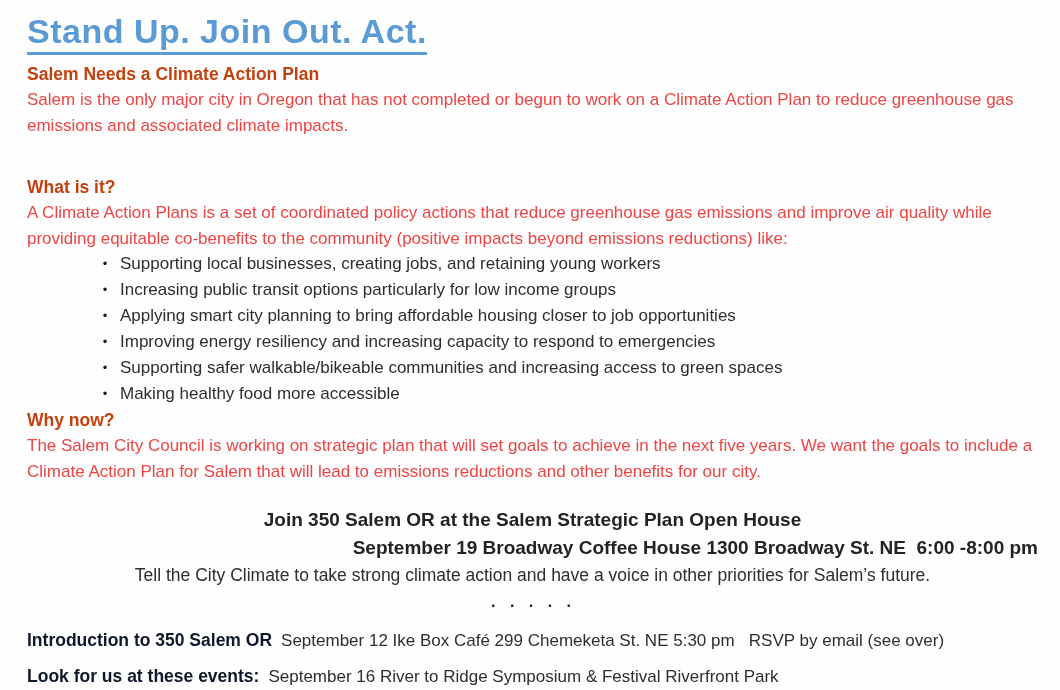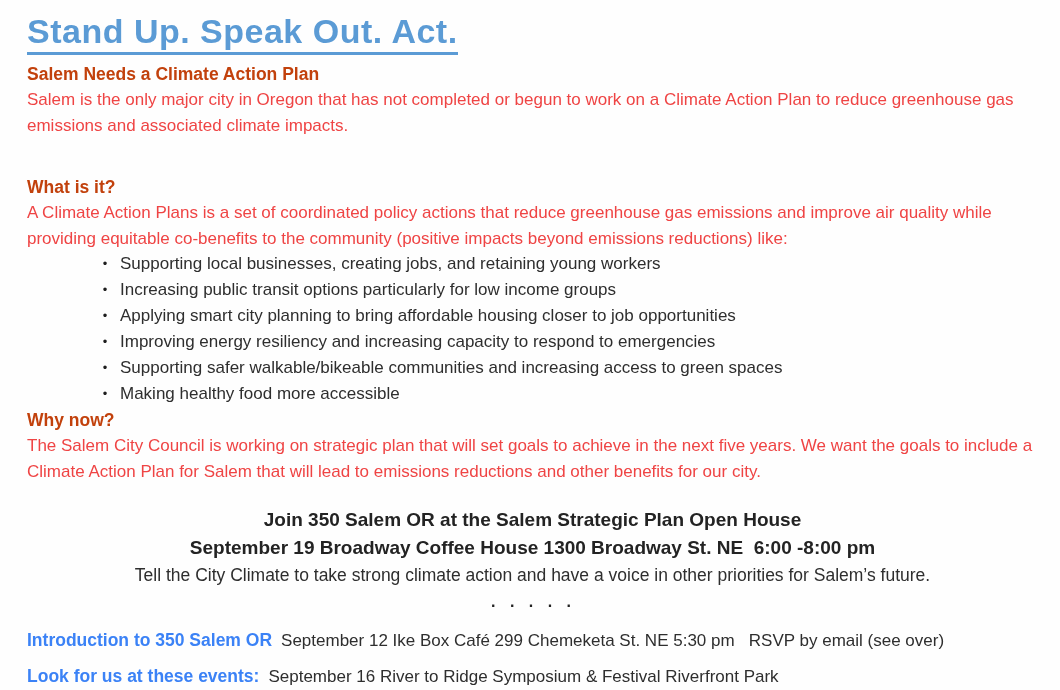--- a/index.html
+++ b/index.html
@@ -85,35 +85,35 @@
     margin-top: 4px;
     color: #222;
   }
   .label-line {
     margin-top: 15px;
     font-size: 17px;
     line-height: 26px;
   }
   .blue-label {
     font-weight: bold;
-    color: #3b82f6;
+    color: #0f172a;
     font-size: 17.5px;
     margin-right: 9px;
     text-align: center;
   }
   .label-line.second { margin-top: 9px; }
-  .prewrap { white-space: pre-wrap; }
+  .prewrap { white-space: pre-wrap; text-align: right; }
 </style>
 </head>
 <body>
 
 <div class="page">
 
   <div>
-    <span class="doc-title">Stand Up. Speak Out. Act.</span>
+    <span class="doc-title">Stand Up. Join Out. Act.</span>
   </div>
 
   <div class="h-bold">Salem Needs a Climate Action Plan</div>
 
   <div class="body-text">Salem is the only major city in Oregon that has not completed or begun to work on a Climate Action Plan to reduce greenhouse gas emissions and associated climate impacts.</div>
 
   <div class="h-bold gap-lg">What is it?</div>
 
   <div class="body-text">A Climate Action Plans is a set of coordinated policy actions that reduce greenhouse gas emissions and improve air quality while providing equitable co-benefits to the community (positive impacts beyond emissions reductions) like:</div>
 

